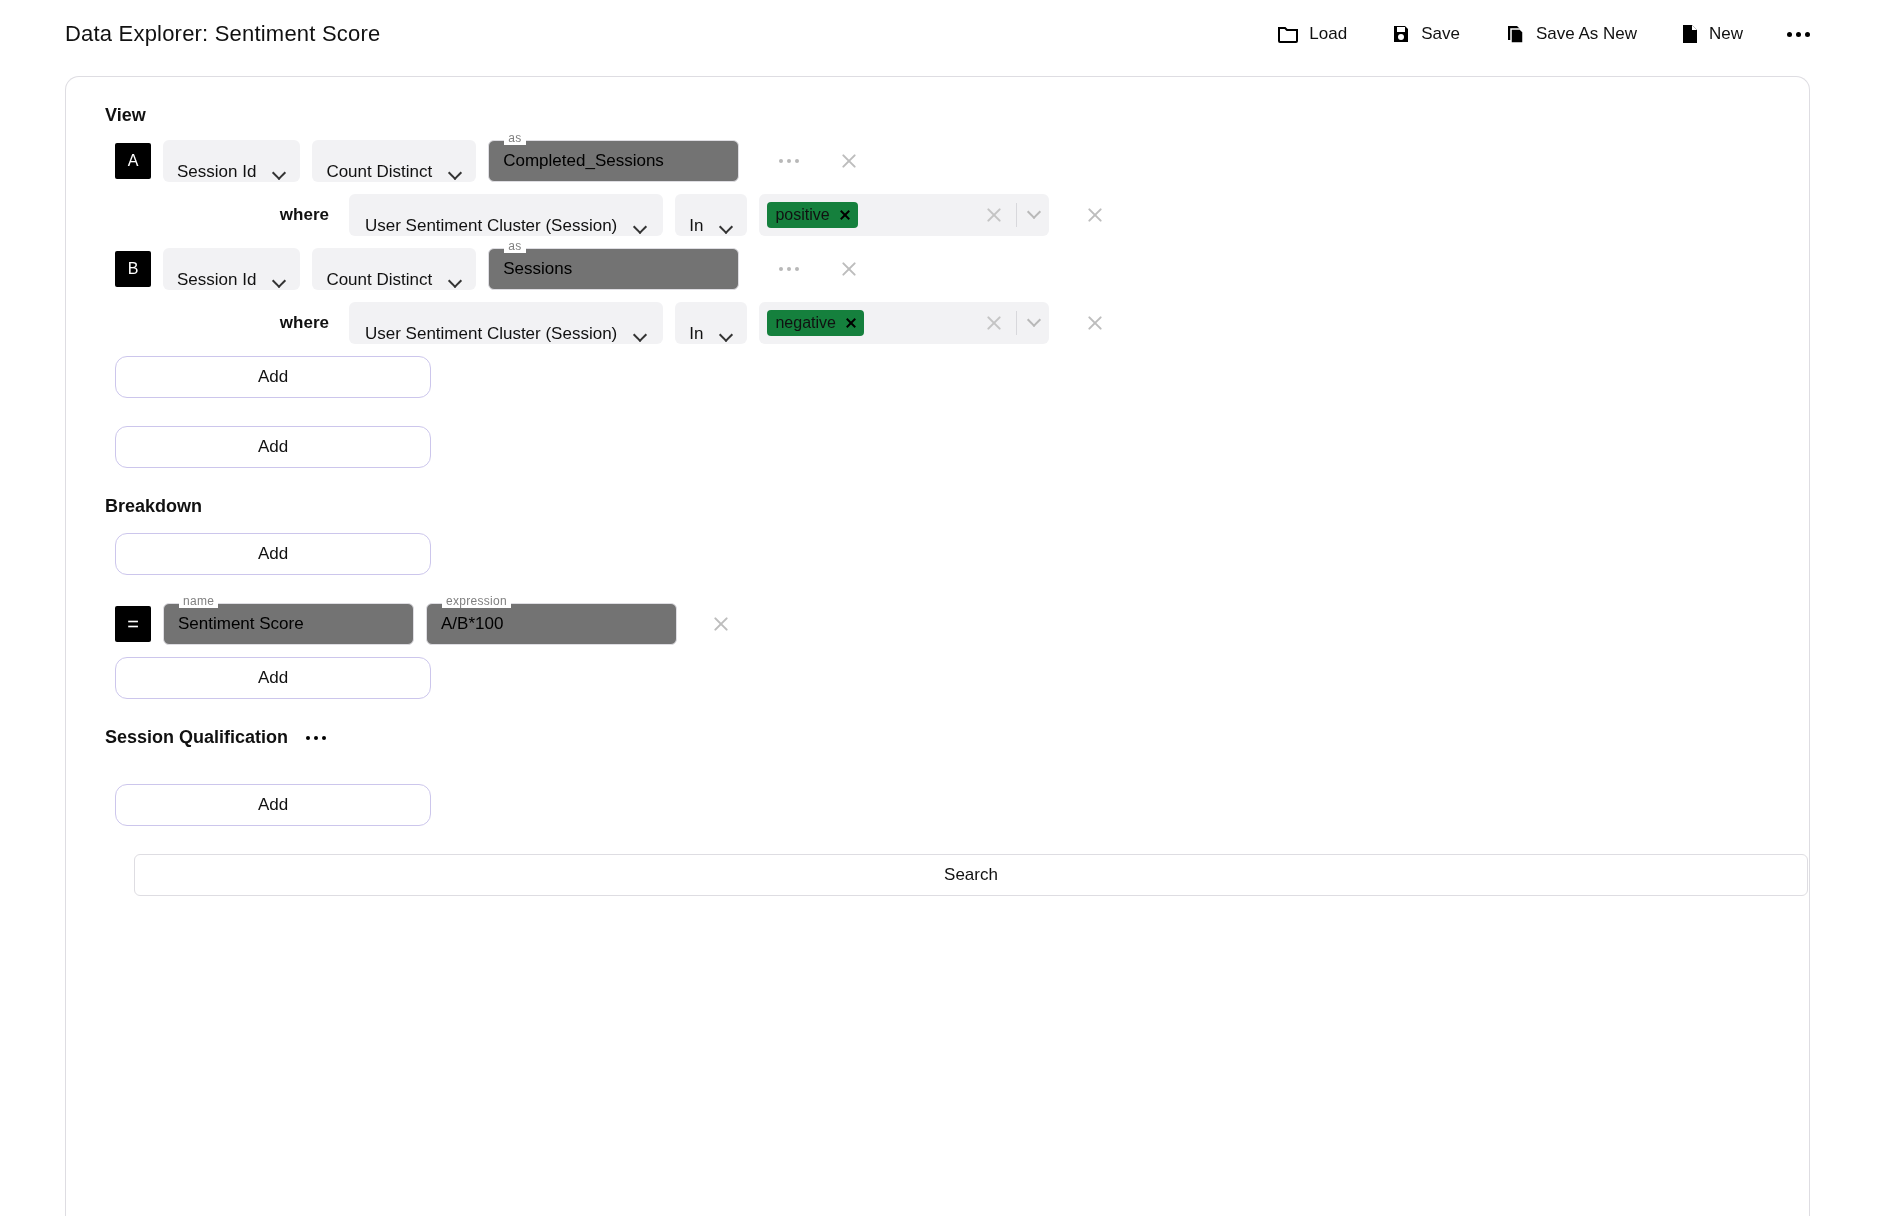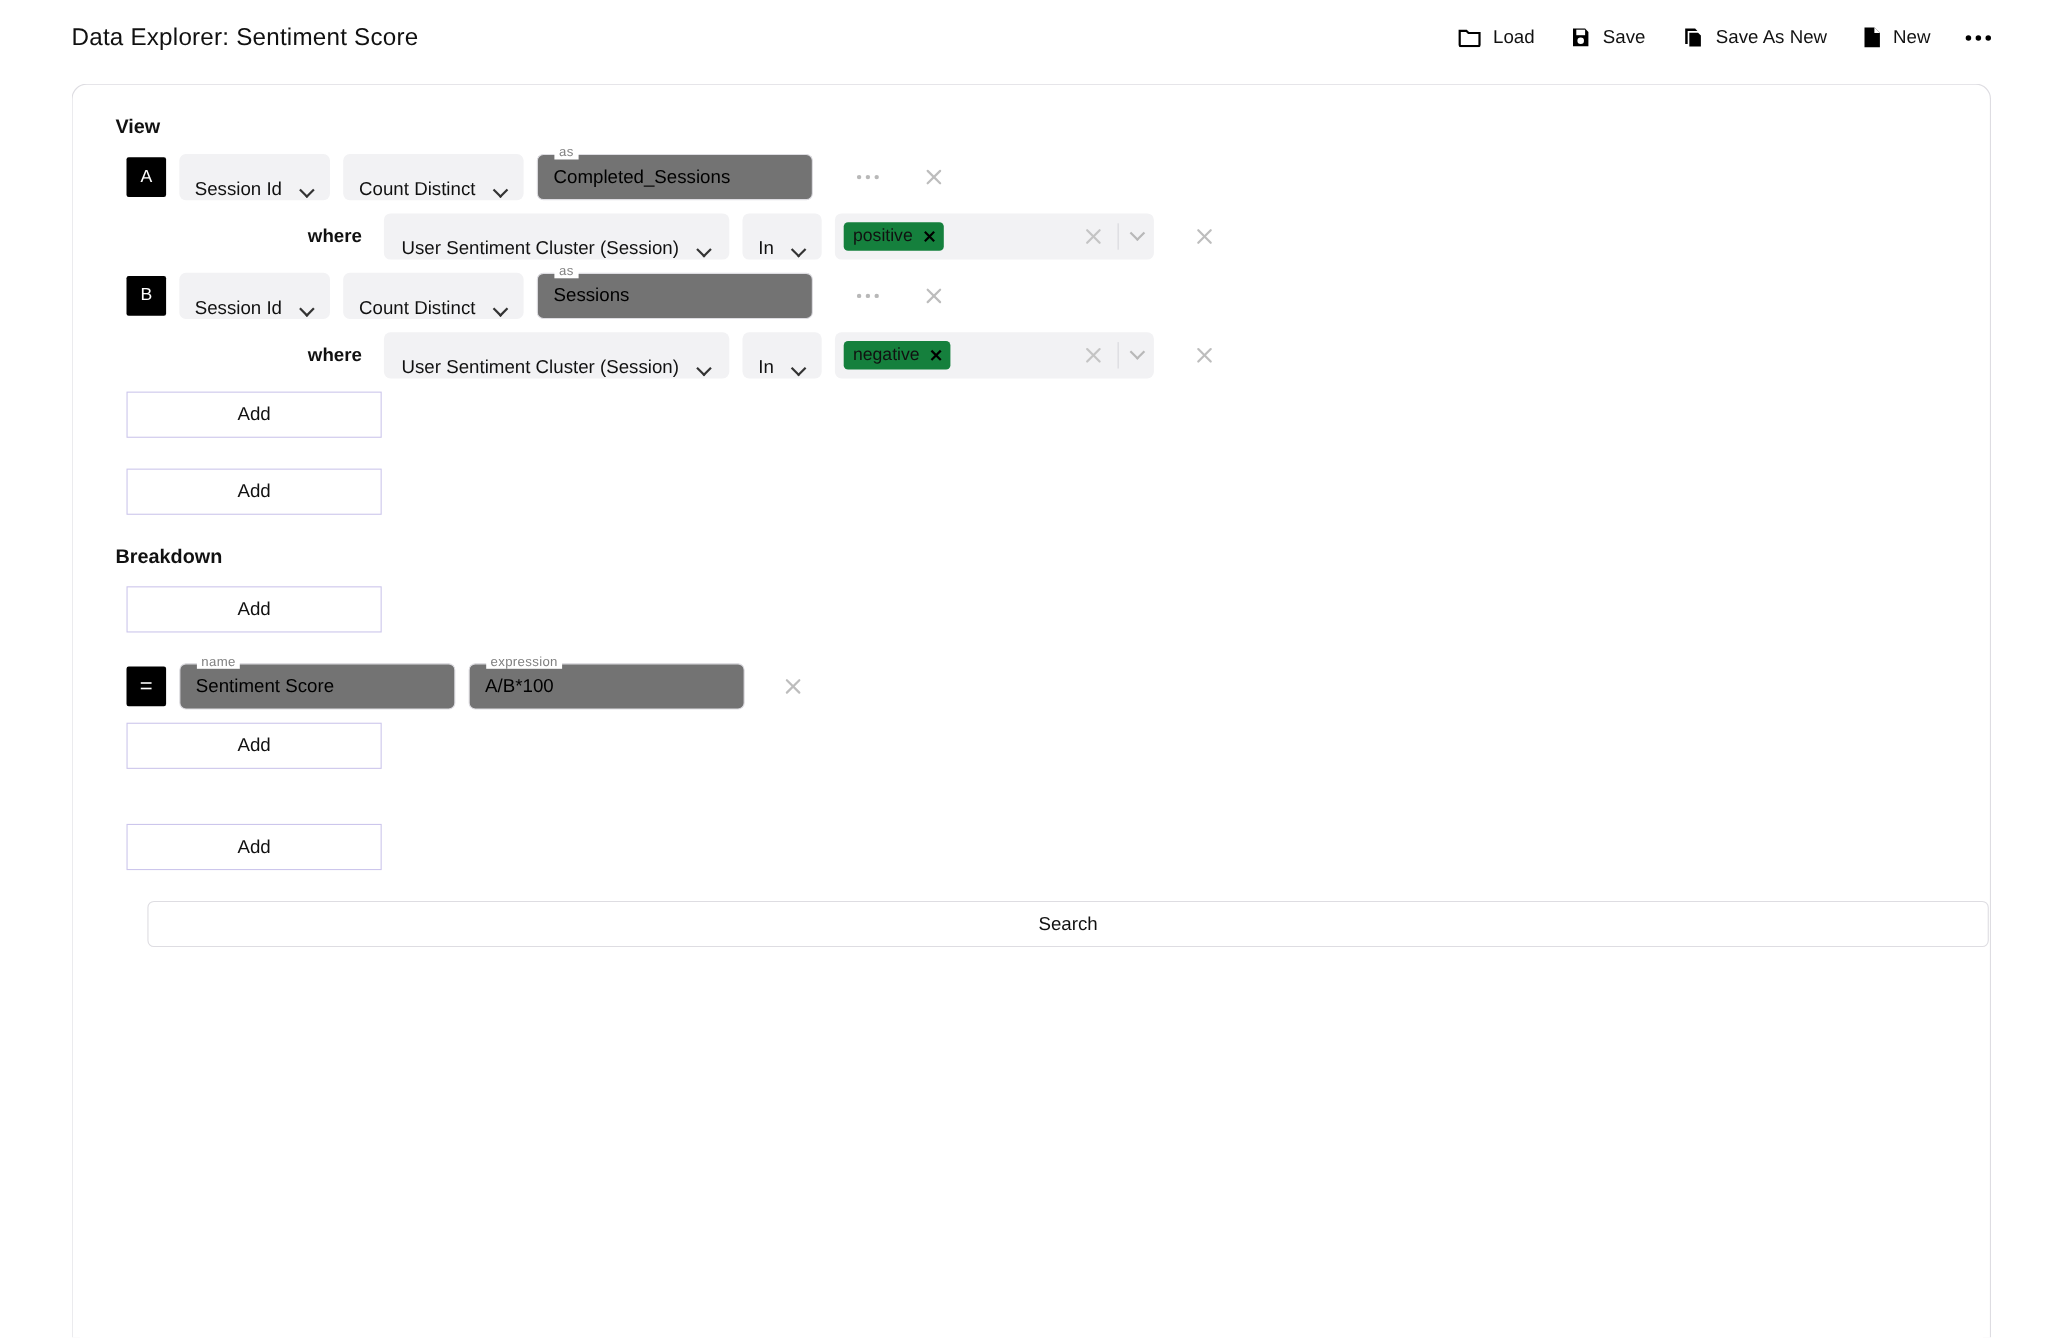--- a/index.html
+++ b/index.html
@@ -37,21 +37,21 @@
     height: 56px;
   }
   .title {
     font-size: 22px;
     font-weight: 500;
     letter-spacing: 0.2px;
   }
   .toolbar {
     display: flex;
     align-items: center;
-    gap: 32px;
+    gap: 44px;
   }
   .tool {
     display: inline-flex;
     align-items: center;
     gap: 10px;
     font-size: 17px;
     cursor: pointer;
   }
   .more-dots, .more-dots-inline {
     display: inline-flex;
@@ -247,24 +247,24 @@
     gap: 12px;
     color: var(--x-light);
   }
   .divider {
     width: 1px; height: 24px;
     background: #d8d8dc;
   }
 
   
   .add-btn {
-    width: 232px;
+    width: 316px;
     height: 42px;
     border: 1px solid var(--add-border);
-    border-radius: 0;
+    border-radius: 12px;
     background: #fff;
     display: flex; align-items: center; justify-content: center;
     font-size: 17px;
     cursor: pointer;
     margin-left: 10px;
     margin-top: 4px;
   }
 
   
   .search-btn {
@@ -467,20 +467,28 @@
         </div>
         <div style="width:10px"></div>
         <div class="x-btn">
             <div class="xline"></div>
           </div>
       </div>
       <div class="add-btn">Add</div>
     </div>
 
     <div class="block">
+      <div class="section-title">
+        <span>Session Qualification</span>
+        <div class="more-dots-inline">
+            <span></span>
+            <span></span>
+            <span></span>
+          </div>
+      </div>
       <div style="height:18px"></div>
       <div class="add-btn">Add</div>
     </div>
 
     <div class="search-btn">Search</div>
 
   </div>
 </div>
 
 </body></html>

